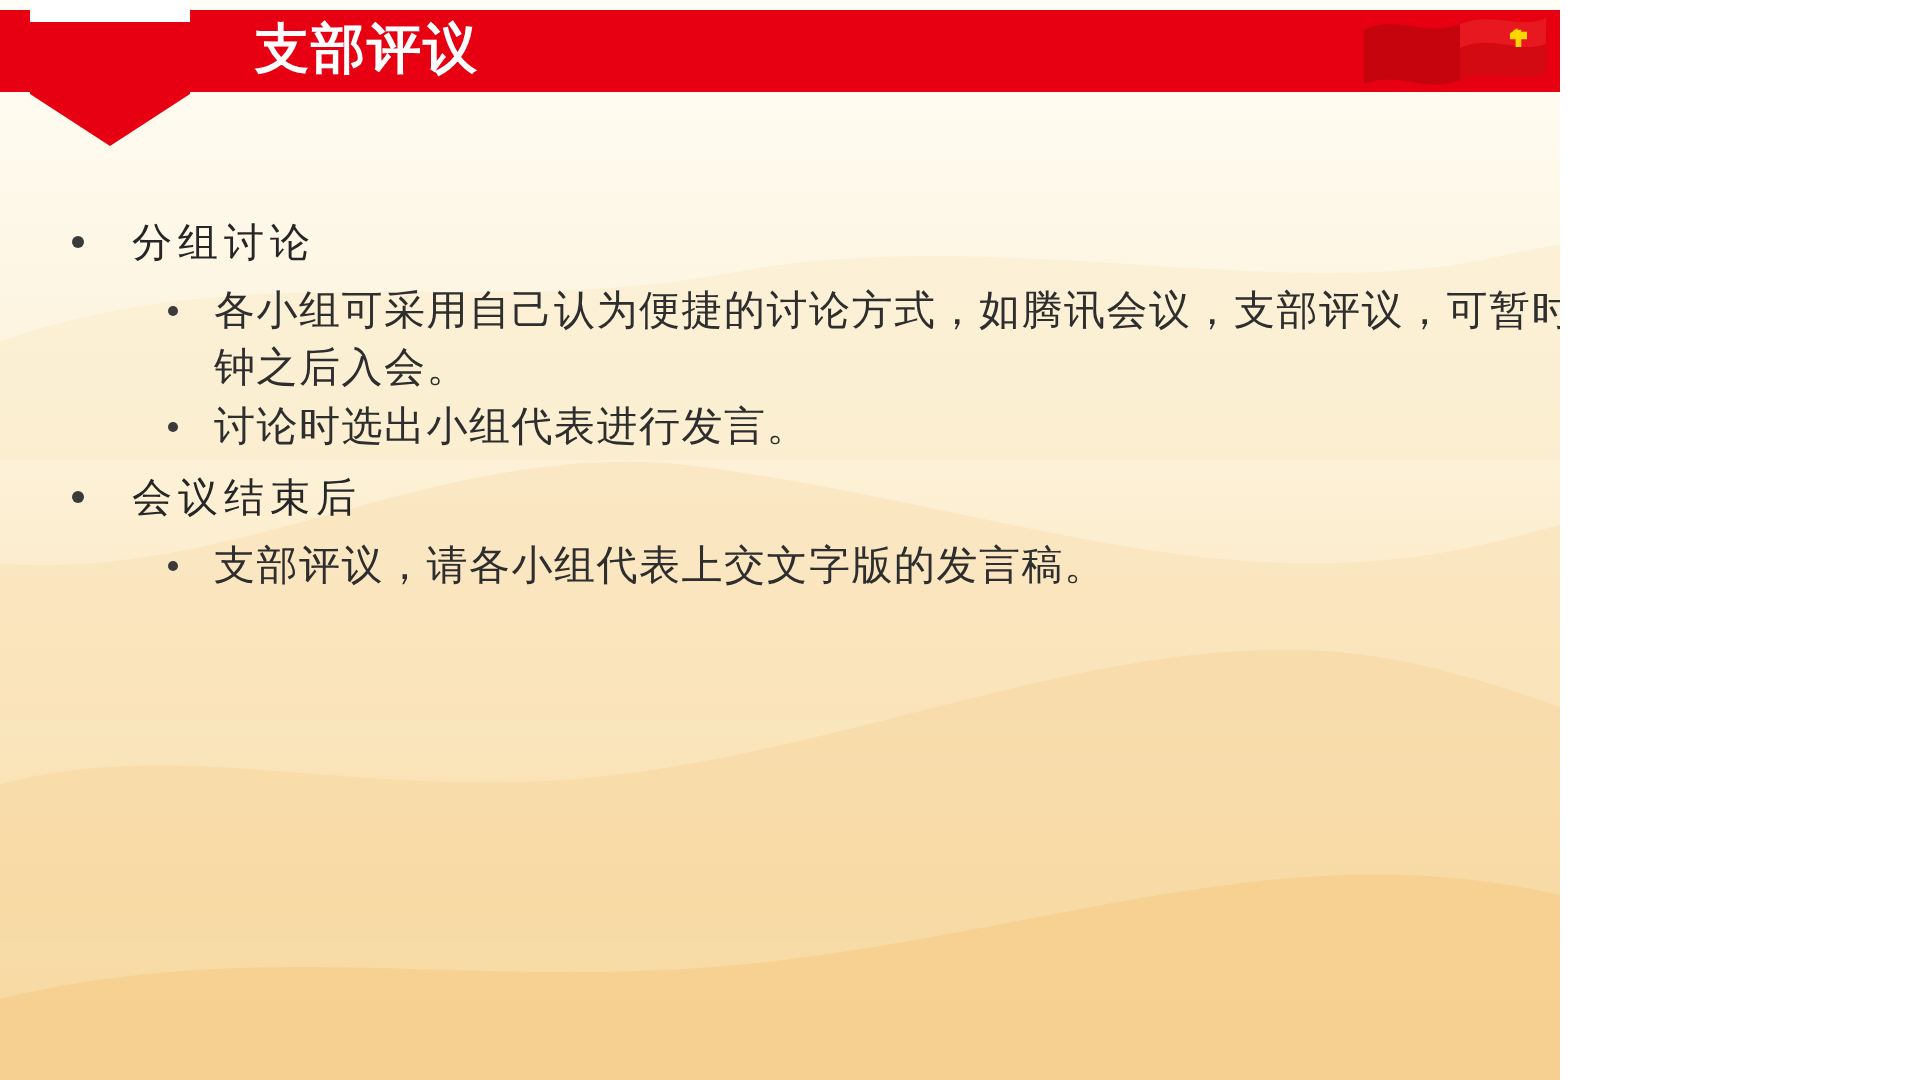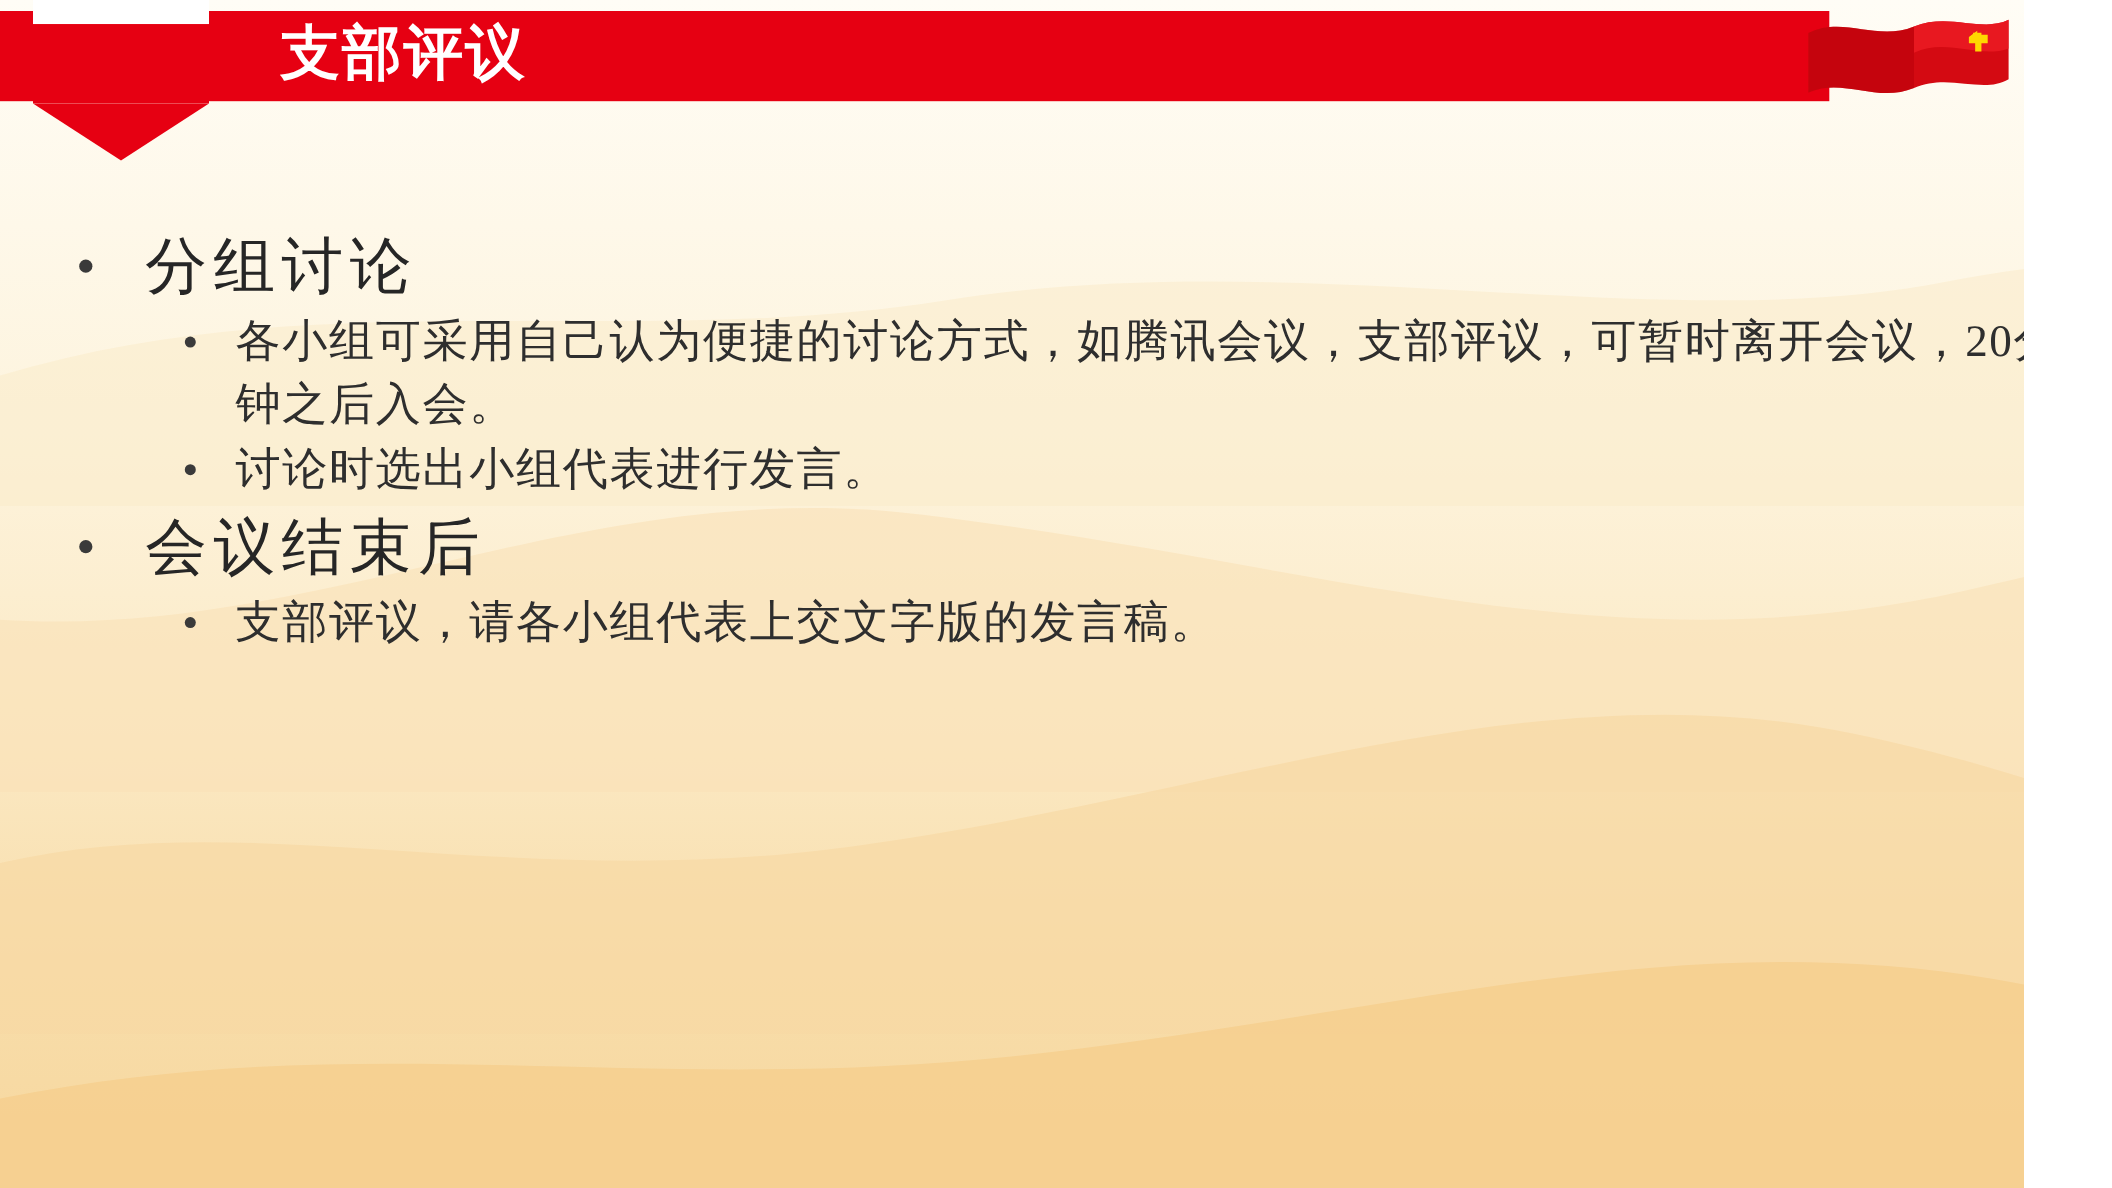--- a/index.html
+++ b/index.html
@@ -9,21 +9,21 @@
   body {
     width: 1920px;
     height: 1080px;
     overflow: hidden;
     font-family: "Liberation Serif", serif;
     background: #ffffff;
   }
 
   .slide {
     position: relative;
-    width: 1840px;
+    width: 1560px;
     height: 1080px;
     background: linear-gradient(180deg, #fffdf6 0%, #fdf3dc 38%, #fbe9c4 62%, #f8ddaa 82%, #f6d79e 100%);
     overflow: hidden;
   }
 
   
   .dune {
     position: absolute;
     left: -5%;
     width: 115%;
@@ -107,21 +107,21 @@
     list-style: none;
     margin: 0;
     padding: 0;
   }
   li.l1 {
     position: relative;
     padding-left: 80px;
     margin-bottom: 4px;
   }
   li.l1 > .l1-text {
-    font-size: 56px;
+    font-size: 40px;
     color: #262626;
     letter-spacing: 6px;
     line-height: 66px;
     font-family: "Liberation Serif", serif;
   }
   li.l1 > .bullet1 {
     position: absolute;
     left: 20px;
     top: 26px;
     width: 12px;

